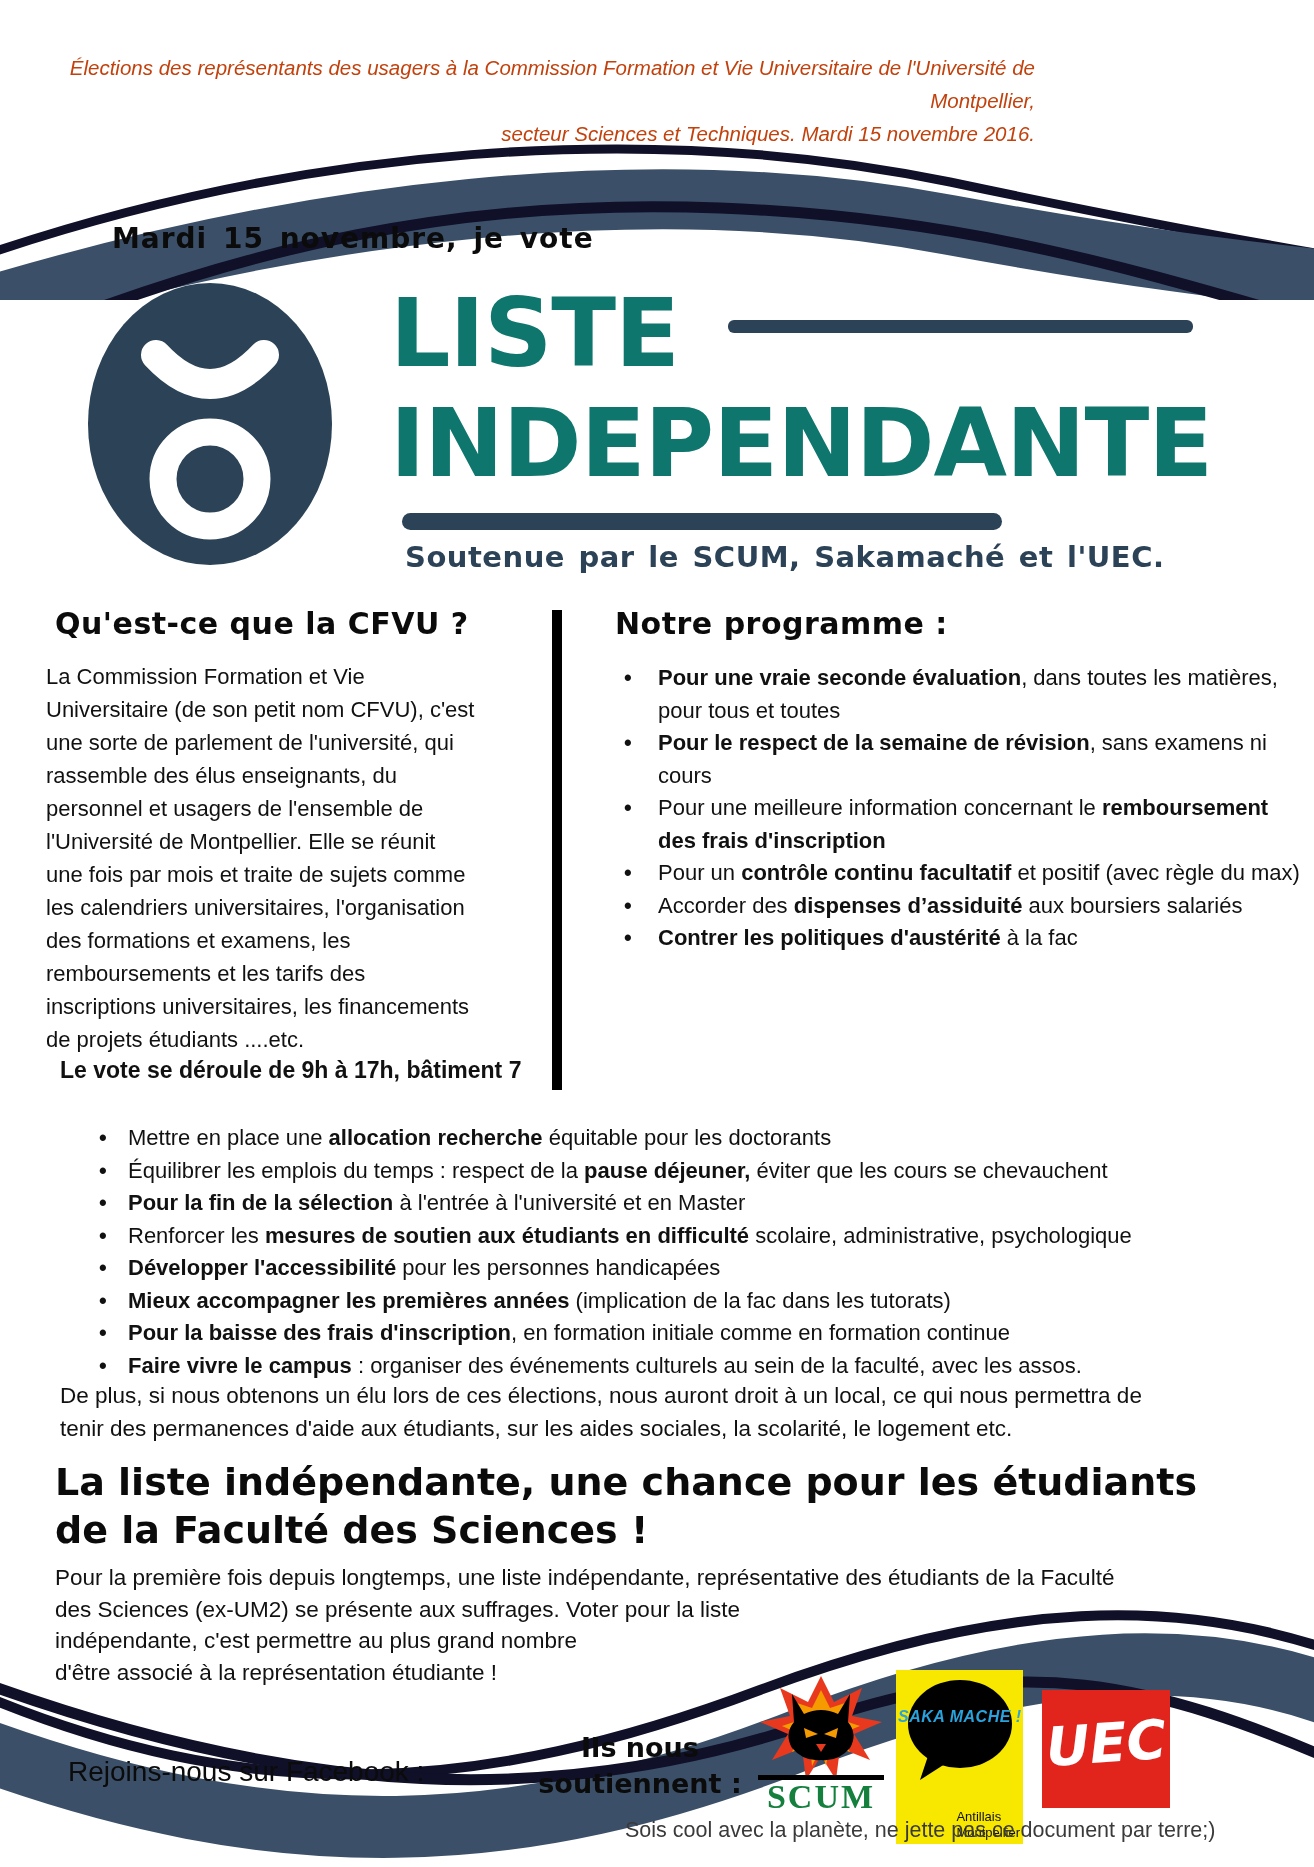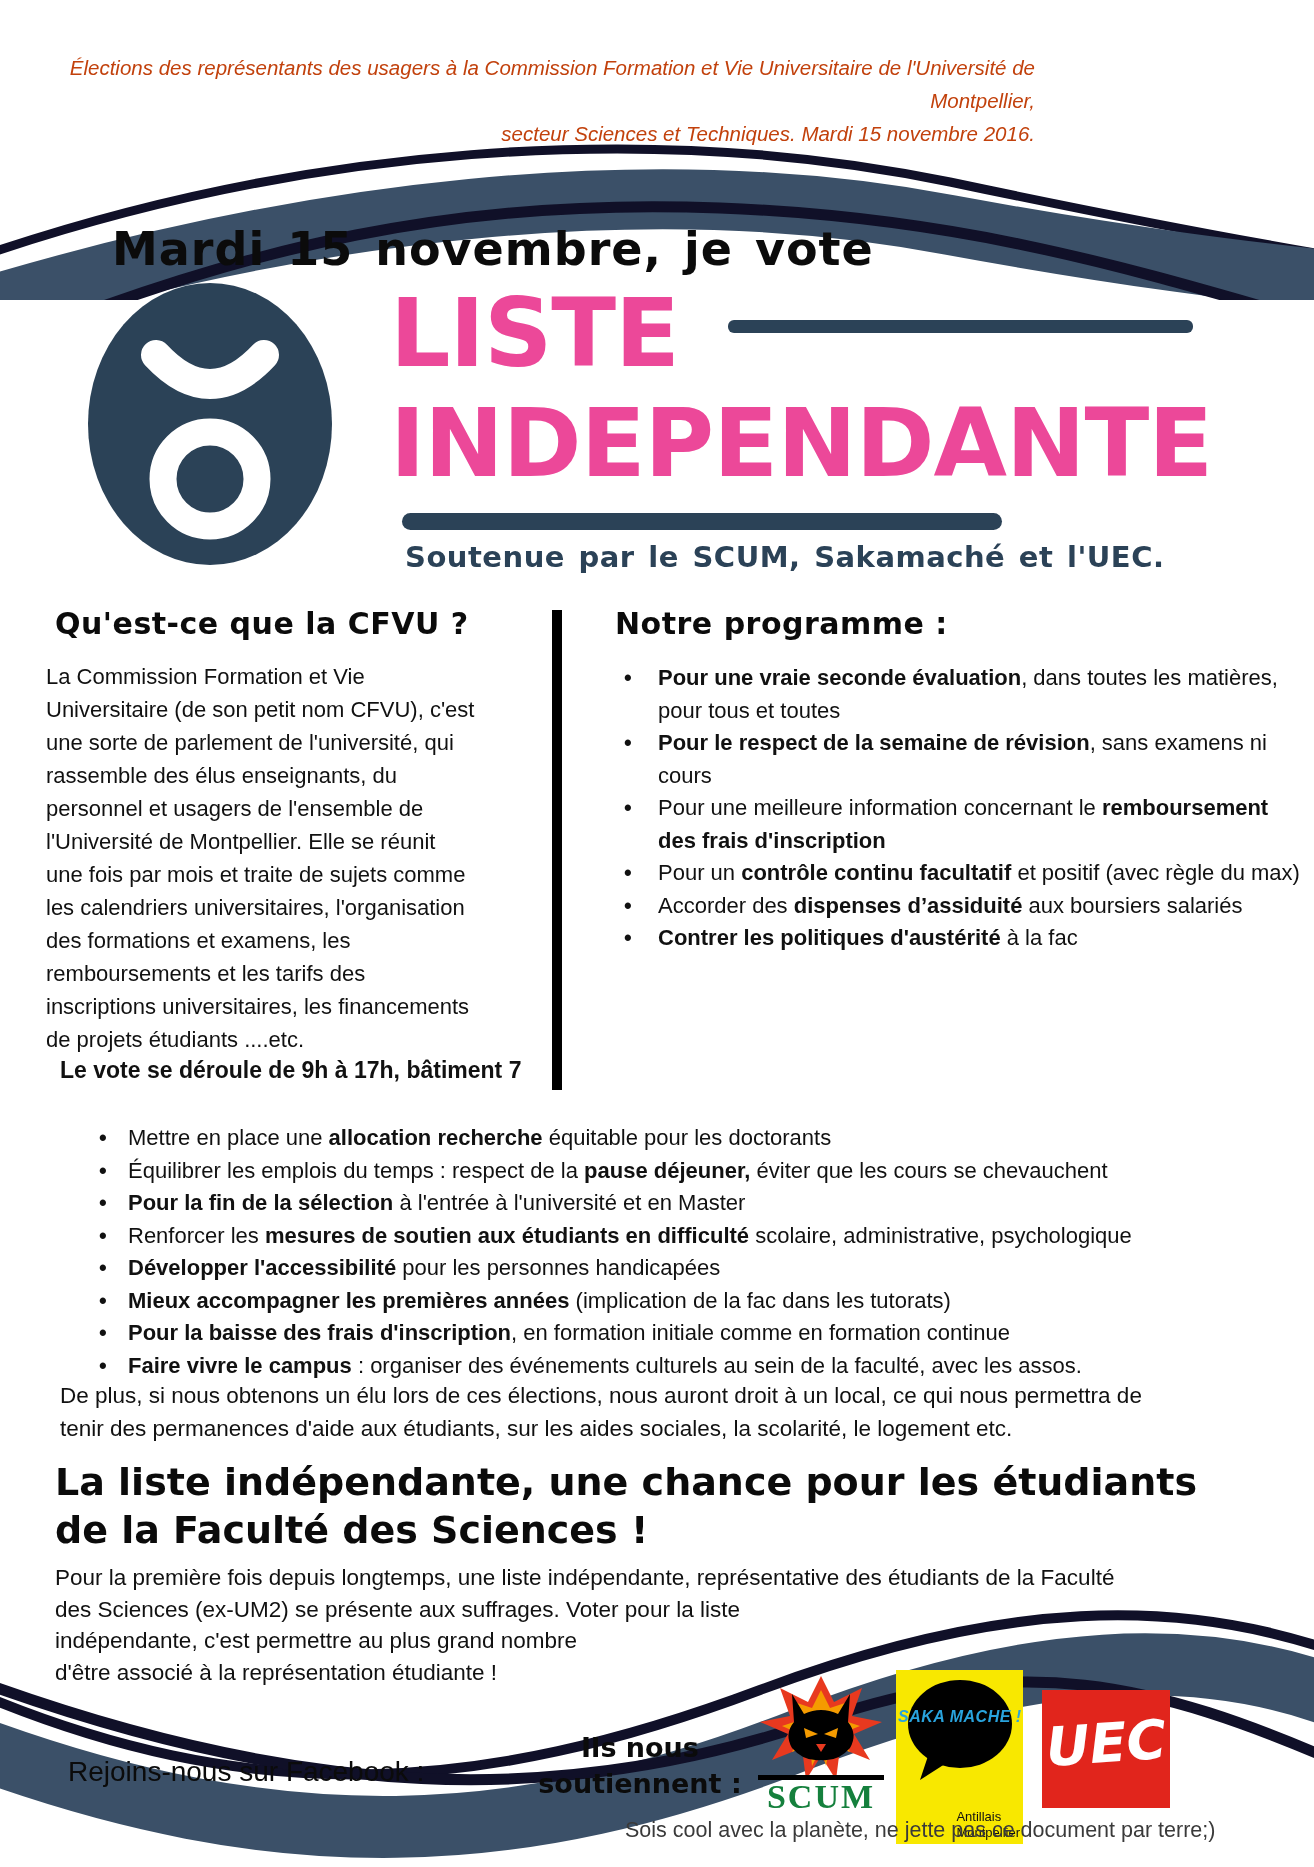--- a/index.html
+++ b/index.html
@@ -5,27 +5,27 @@
   html,body{margin:0;padding:0;background:#ffffff;}
   .page{position:relative;width:1314px;height:1867px;background:#ffffff;overflow:hidden;
         font-family:"Liberation Sans",sans-serif;color:#111111;}
   [data-name]{box-sizing:border-box;}
   .b{font-weight:700;}
 
   
   .top-note{position:absolute;top:52px;left:30px;width:1005px;text-align:right;
             font-style:italic;font-size:20.5px;line-height:1.6;color:#c2410c;}
   .wave-top{position:absolute;top:90px;left:0;width:1314px;height:210px;z-index:1;}
-  .kicker{position:absolute;top:222px;left:112px;font-size:46px;font-weight:800;
+  .kicker{position:absolute;top:222px;left:112px;font-size:28px;font-weight:800;
           letter-spacing:1px;word-spacing:5px;color:#0b0b0b;z-index:2;
           font-family:"DejaVu Sans",sans-serif;}
 
   
   .logo{position:absolute;top:283px;left:88px;width:244px;height:282px;z-index:2;}
-  .title-line{position:absolute;color:#ec4899;font-weight:800;font-size:95px;line-height:1;
+  .title-line{position:absolute;color:#0f766e;font-weight:800;font-size:95px;line-height:1;
               font-family:"DejaVu Sans",sans-serif;letter-spacing:-1px;z-index:2;}
   .title-1{top:286px;left:390px;}
   .title-2{top:396px;left:390px;}
   .title-rule-right{position:absolute;top:320px;left:728px;width:465px;height:13px;
                     background:#2b4257;border-radius:6px;z-index:2;}
   .title-rule-under{position:absolute;top:513px;left:402px;width:600px;height:17px;
                     background:#2b4257;border-radius:9px;z-index:2;}
   .tagline{position:absolute;top:540px;left:405px;font-size:29px;font-weight:800;
            color:#2b4257;letter-spacing:.5px;word-spacing:3px;z-index:2;
            font-family:"DejaVu Sans",sans-serif;}

